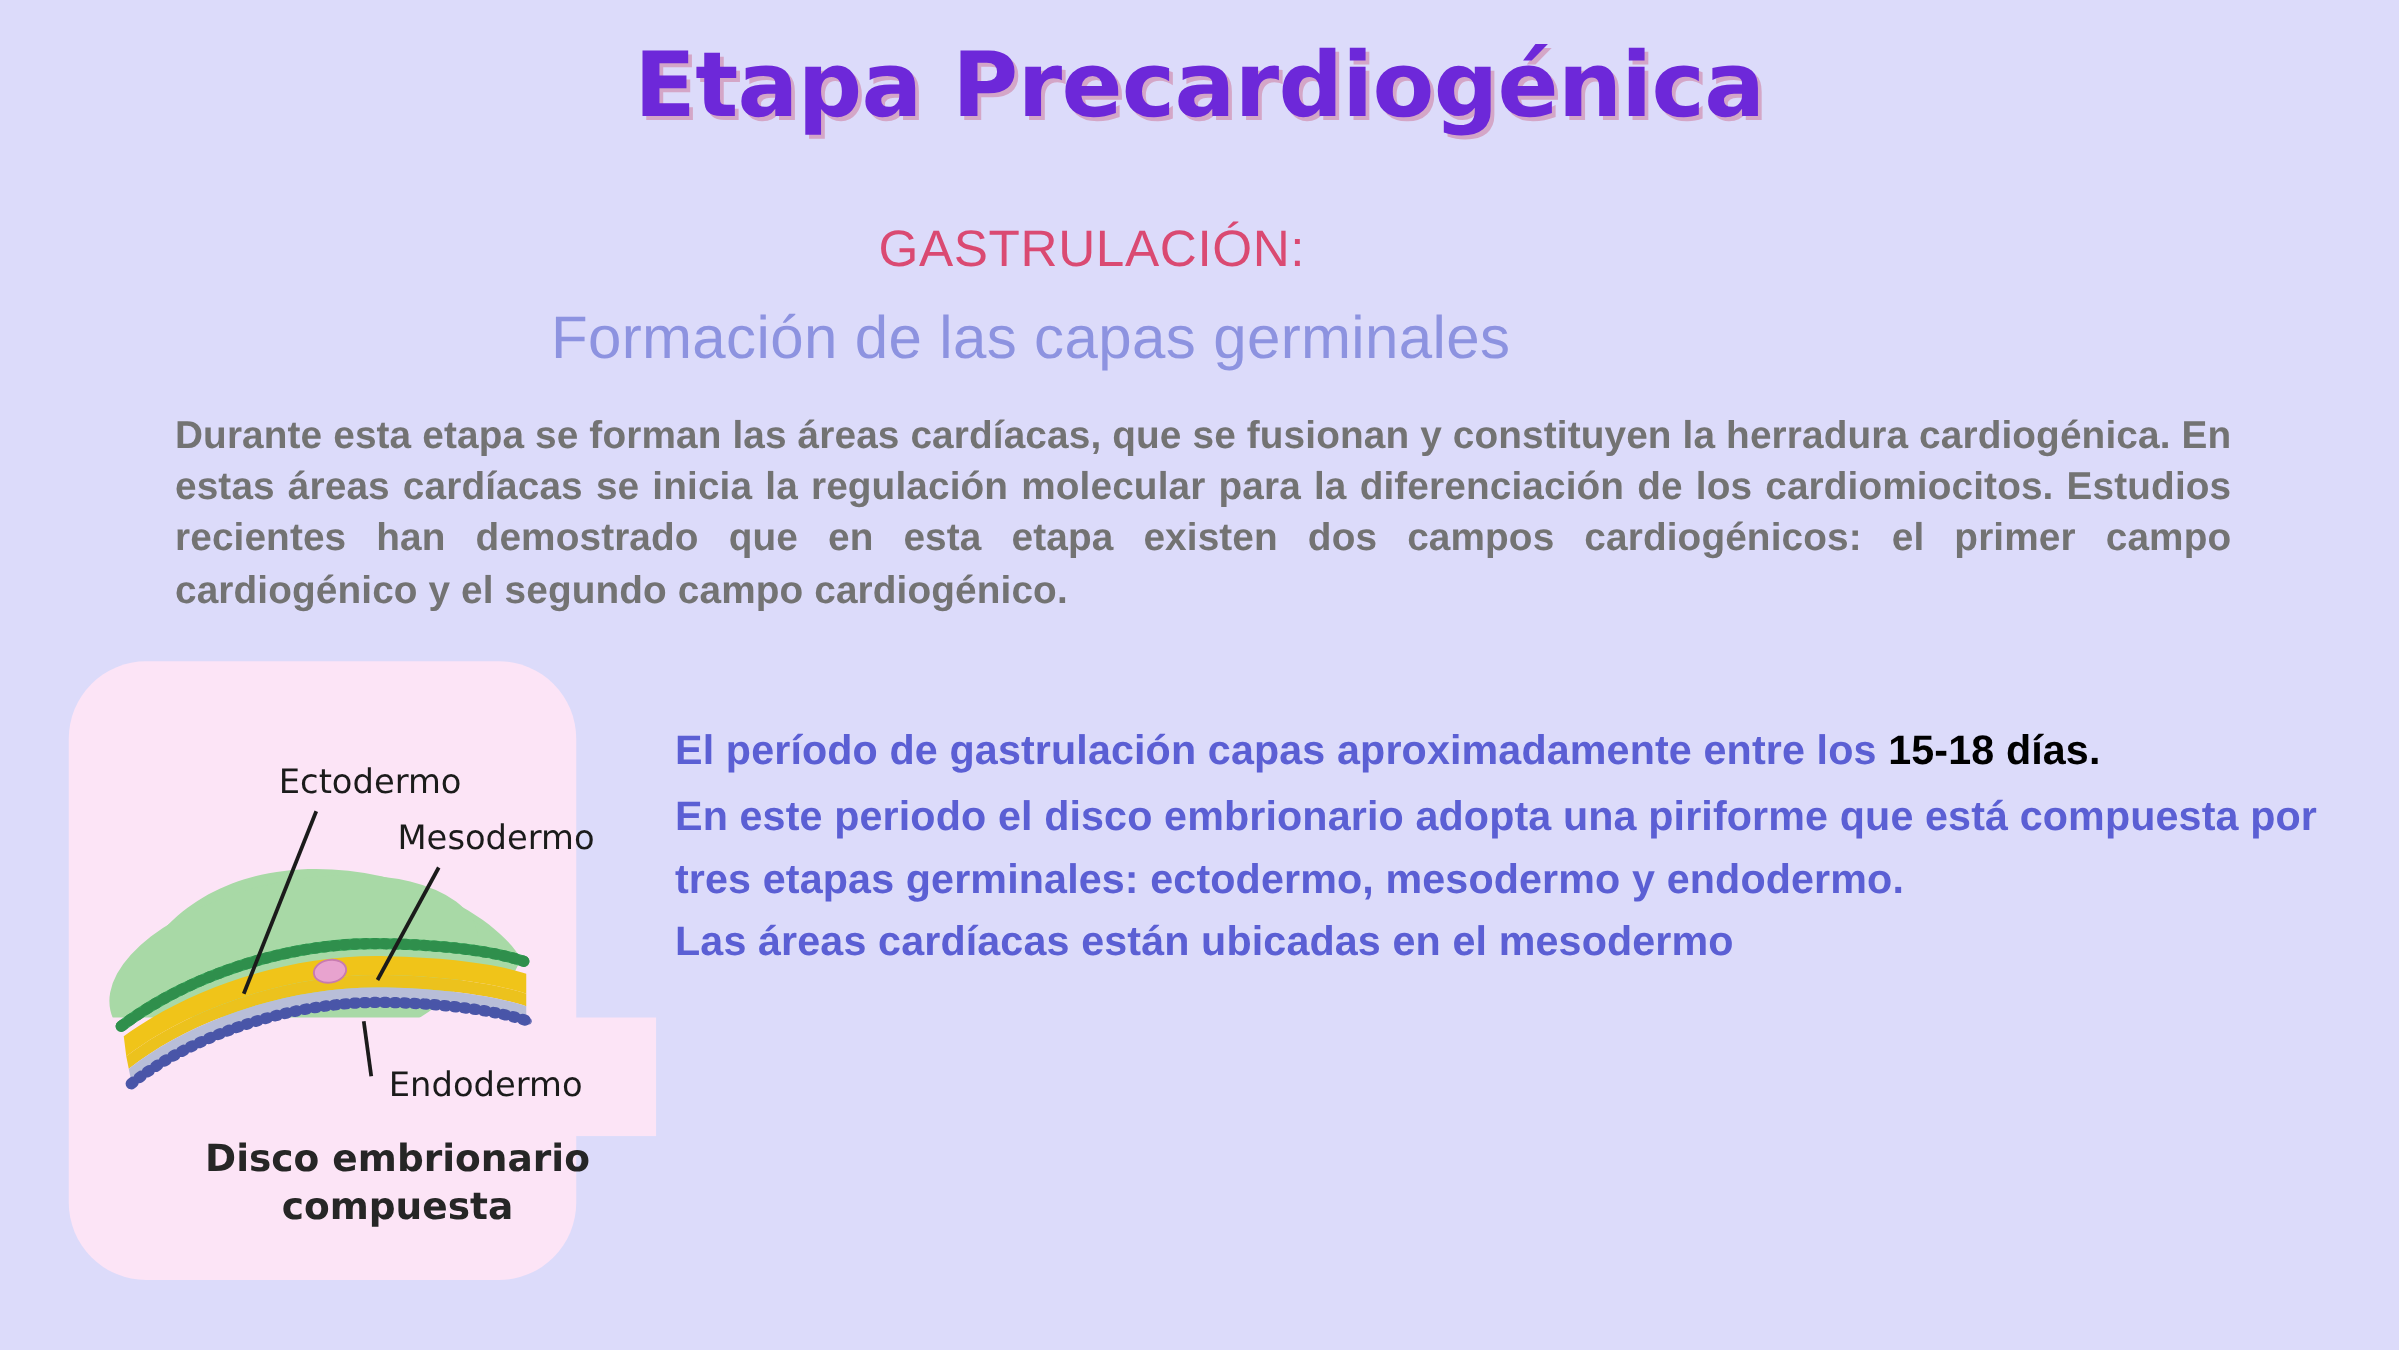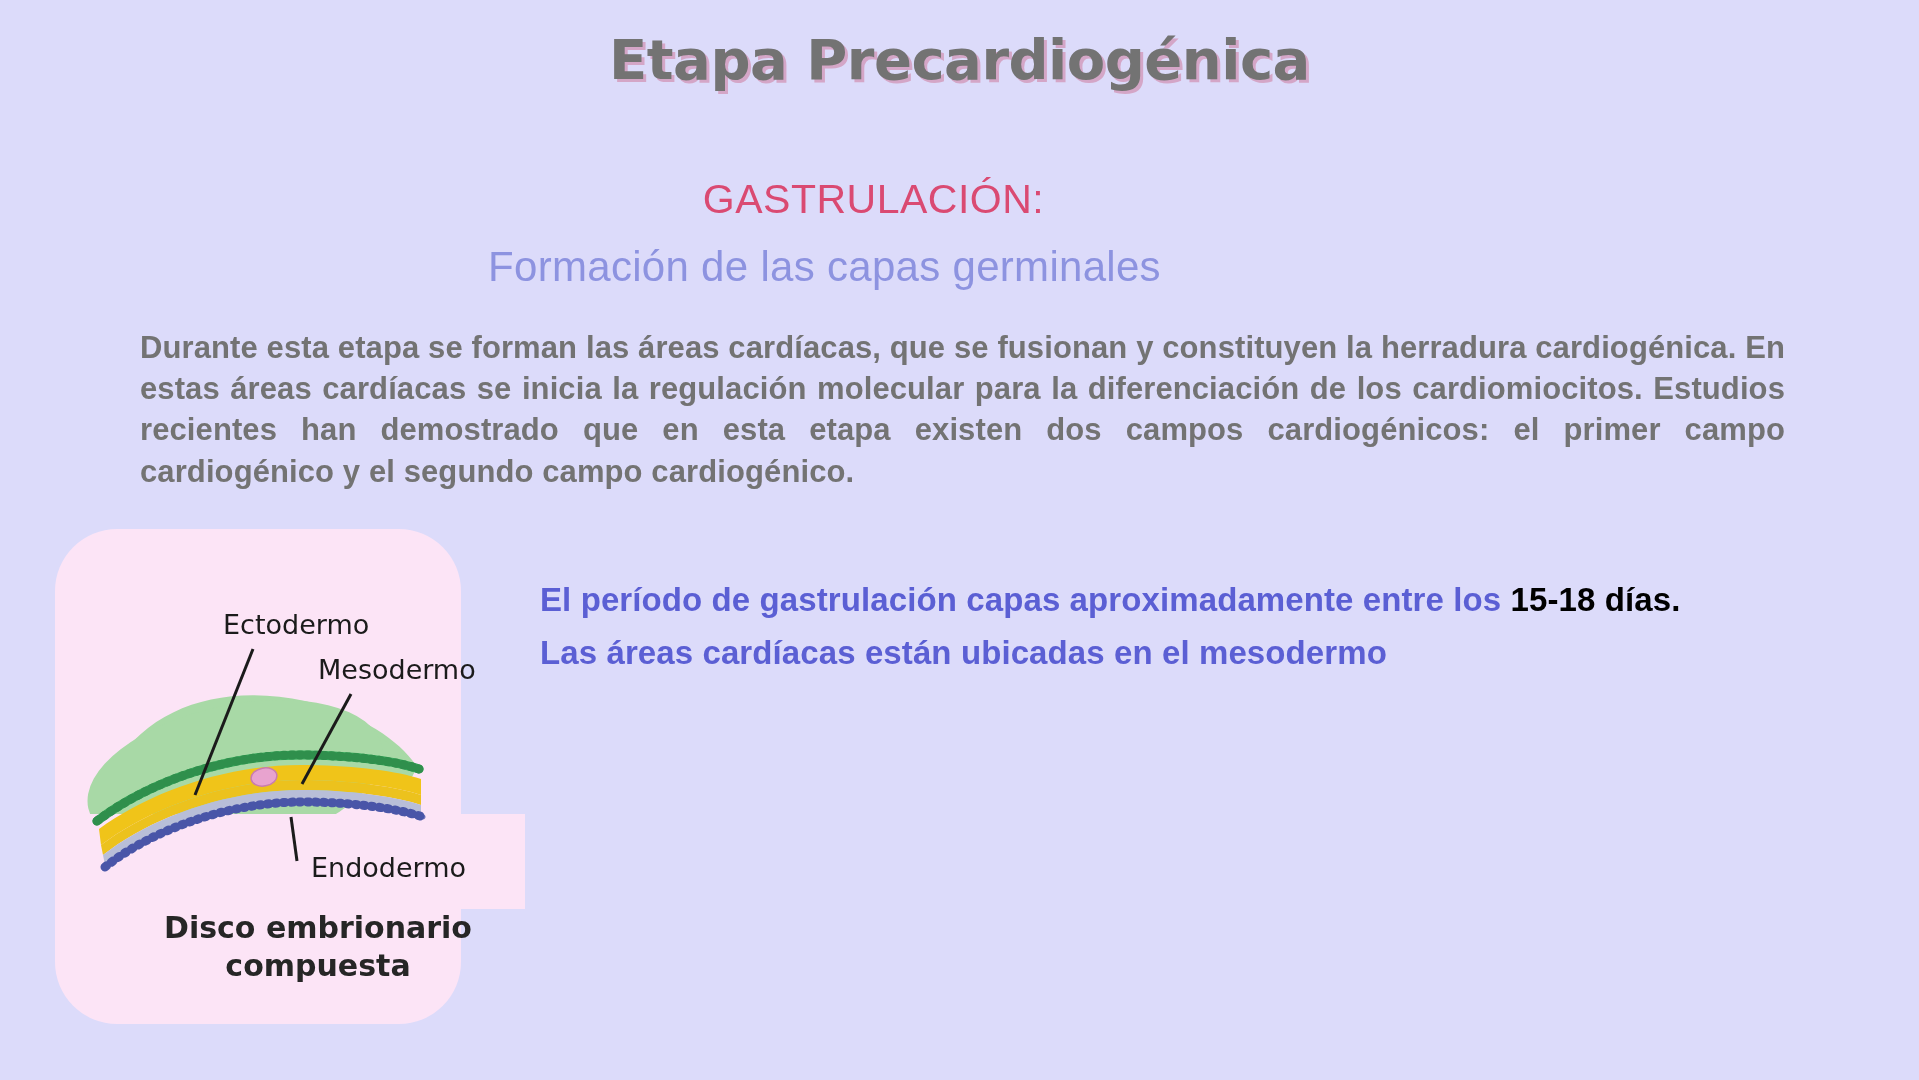--- a/index.html
+++ b/index.html
@@ -17,44 +17,44 @@
 
   
   .title {
     position: absolute;
     top: 30px;
     left: 0;
     width: 1919px;
     text-align: center;
     font-family: "DejaVu Sans", sans-serif;
     font-weight: bold;
-    font-size: 56px;
+    font-size: 72px;
     line-height: 1.08;
-    color: #737373;
+    color: #6d28d9;
     letter-spacing: -0.5px;
     text-shadow: 3px 3px 0 rgba(198,70,104,0.35);
   }
   .subtitle-1 {
     position: absolute;
     top: 176px;
     left: 0;
     width: 1747px;
     text-align: center;
     font-size: 41px;
     font-weight: 400;
     color: #da4a72;
     letter-spacing: 0.5px;
   }
   .subtitle-2 {
     position: absolute;
     top: 243px;
     left: 0;
     width: 1649px;
     text-align: center;
-    font-size: 42px;
+    font-size: 48px;
     font-weight: 400;
     color: #8d93e0;
     letter-spacing: 0.3px;
   }
 
   
   .intro {
     position: absolute;
     top: 327px;
     left: 140px;
@@ -176,15 +176,16 @@
   <div class="illus-caption">
     <div>Disco embrionario</div>
     <div>compuesta</div>
   </div>
 </div>
 
 <div class="right-col">
   <p class="rc-p1"><span>El período de gastrulación capas aproximadamente entre los </span><span class="hl">15-18</span><span class="hl"> </span><span class="hl">días.</span></p>
 
   <p class="rc-rest">
+    <span class="blk">En este periodo el disco embrionario adopta una piriforme que está compuesta por tres etapas germinales:  ectodermo, mesodermo y endodermo.</span>
     <span class="blk">Las áreas cardíacas están ubicadas en el mesodermo</span>
   </p>
 </div>
 
 </body></html>

